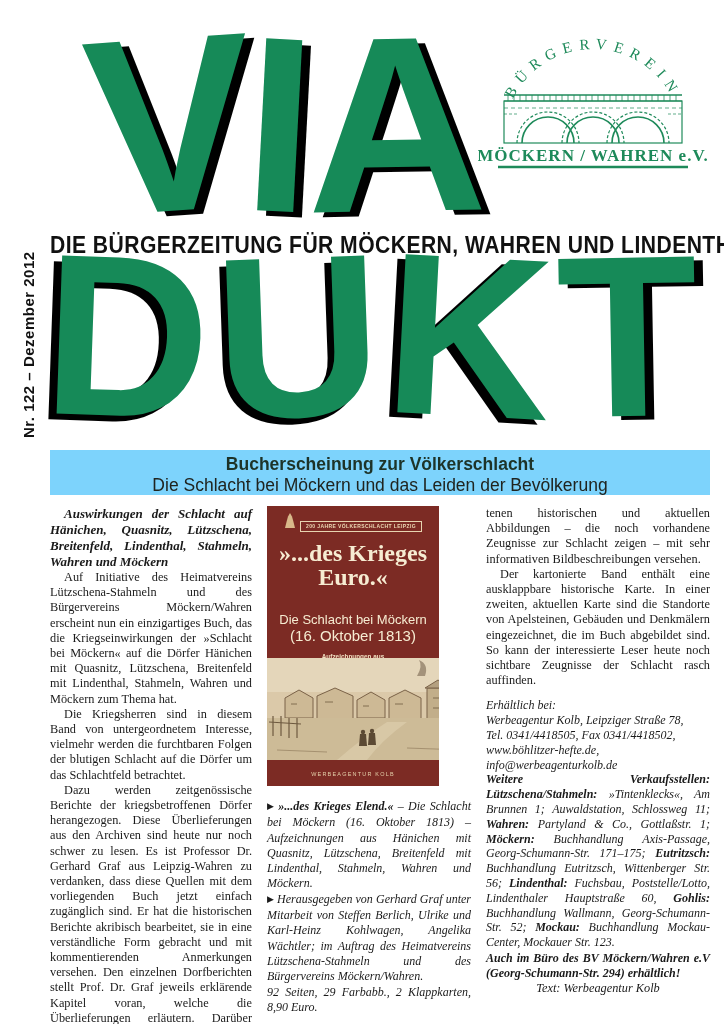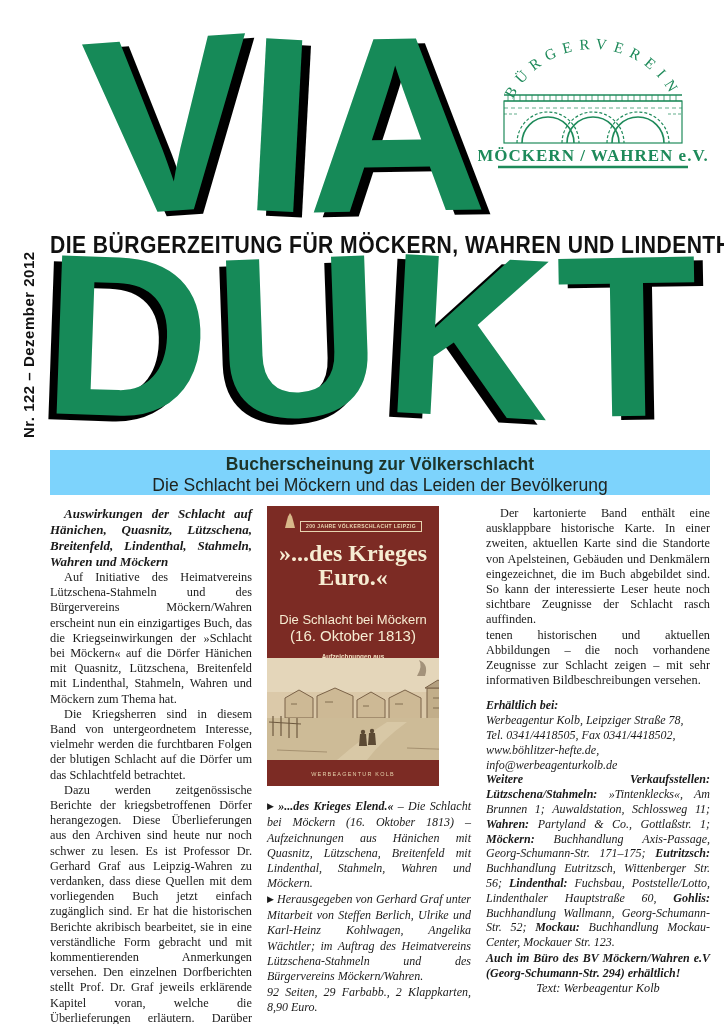--- a/index.html
+++ b/index.html
@@ -86,21 +86,21 @@
     font-family:"Liberation Sans",sans-serif;font-size:5.5px;letter-spacing:1.2px;
     color:#e4cfa9;
   }
   
   .caption{margin-top:13px;font-style:italic;font-size:12px;line-height:15.3px;text-align:justify;}
   .caption p{margin:0;}
   .caption .run-b{font-weight:bold;}
   .caption .arrow{font-style:normal;font-size:9px;margin-right:3px;position:relative;top:-1px;}
   
   .avail{margin-top:10px;font-style:italic;font-size:12px;line-height:14.8px;text-align:justify;}
-  .avail .hd{font-weight:bold;}
+  .avail .hd{font-weight:normal;}
   .avail .run-b{font-weight:bold;}
   .avail p{margin:0;}
   .avail .office{font-weight:bold;margin-top:1px;}
   .credit{margin-top:16px;text-align:center;font-style:italic;font-size:12.3px;}
 </style>
 </head>
 <body>
 
 <div class="page">
 
@@ -252,22 +252,22 @@
 
       <div class="caption">
         <p><span class="arrow">▶</span><span class="run-b">»...des Krieges Elend.«</span><span> – Die Schlacht bei Möckern (16. Oktober 1813) – Aufzeichnungen aus Hänichen mit Quasnitz, Lützschena, Breitenfeld mit Lindenthal, Stahmeln, Wahren und Möckern.</span></p>
         <p><span class="arrow">▶</span><span>Herausgegeben von Gerhard Graf unter Mitarbeit von Steffen Berlich, Ulrike und Karl-Heinz Kohlwagen, Angelika Wächtler; im Auftrag des Heimatvereins Lützschena-Stahmeln und des Bürgervereins Möckern/Wahren.</span></p>
         <p>92 Seiten, 29 Farbabb., 2 Klappkarten, 8,90 Euro.</p>
       </div>
     </div>
 
     <div class="col">
       <div class="bodytext">
+        <p style="text-indent:0">tenen historischen und aktuellen Abbildungen – die noch vorhandene Zeugnisse zur Schlacht zeigen – mit sehr informativen Bildbeschreibungen versehen.</p>
         <p>Der kartonierte Band enthält eine ausklappbare historische Karte. In einer zweiten, aktuellen Karte sind die Standorte von Apelsteinen, Gebäuden und Denkmälern eingezeichnet, die im Buch abgebildet sind. So kann der interessierte Leser heute noch sichtbare Zeugnisse der Schlacht rasch auffinden.</p>
-        <p style="text-indent:0">tenen historischen und aktuellen Abbildungen – die noch vorhandene Zeugnisse zur Schlacht zeigen – mit sehr informativen Bildbeschreibungen versehen.</p>
       </div>
       <div class="avail">
         <p class="hd">Erhältlich bei:</p>
         <div>
             <div>Werbeagentur Kolb, Leipziger Straße 78,</div>
             <div>Tel. 0341/4418505, Fax 0341/4418502,</div>
             <div>www.böhlitzer-hefte.de, info@werbeagenturkolb.de</div>
           </div>
         <p><span class="run-b">Weitere Verkaufsstellen: Lützschena/Stahmeln:</span><span> »Tintenklecks«, Am Brunnen 1; Auwaldstation, Schlossweg 11; </span><span class="run-b">Wahren:</span><span> Partyland &amp; Co., Gottlaßstr. 1; </span><span class="run-b">Möckern:</span><span> Buchhandlung Axis-Passage, Georg-Schumann-Str. 171–175; </span><span class="run-b">Eutritzsch:</span><span> Buchhandlung Eutritzsch, Wittenberger Str. 56; </span><span class="run-b">Lindenthal:</span><span> Fuchsbau, Poststelle/Lotto, Lindenthaler Hauptstraße 60, </span><span class="run-b">Gohlis:</span><span> Buchhandlung Wallmann, Georg-Schumann-Str. 52; </span><span class="run-b">Mockau:</span><span> Buchhandlung Mockau-Center, Mockauer Str. 123.</span></p>
         <p class="office">Auch im Büro des BV Möckern/Wahren e.V (Georg-Schumann-Str. 294) erhältlich!</p>

